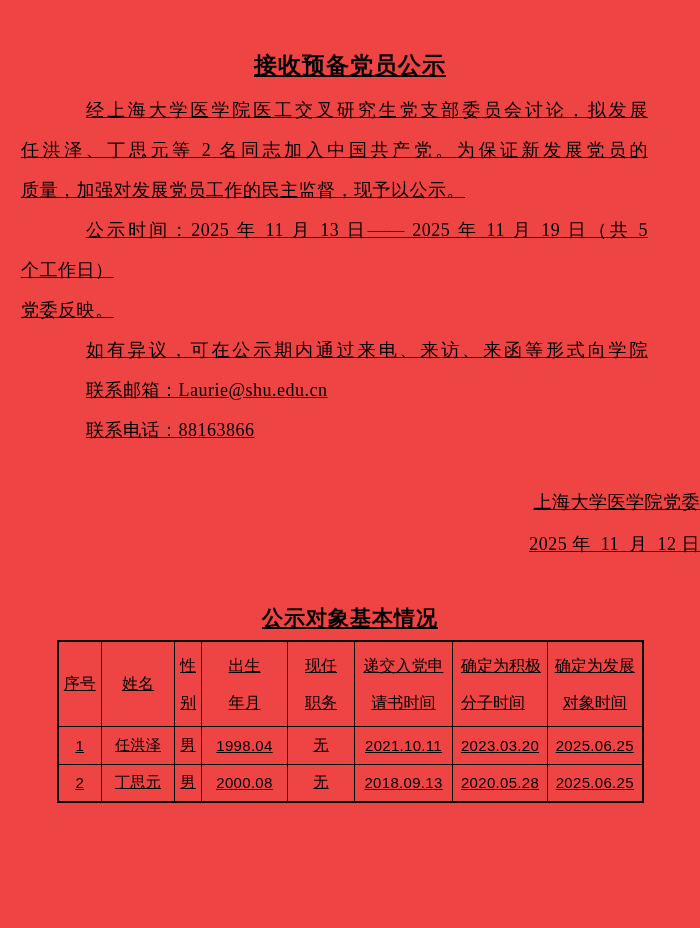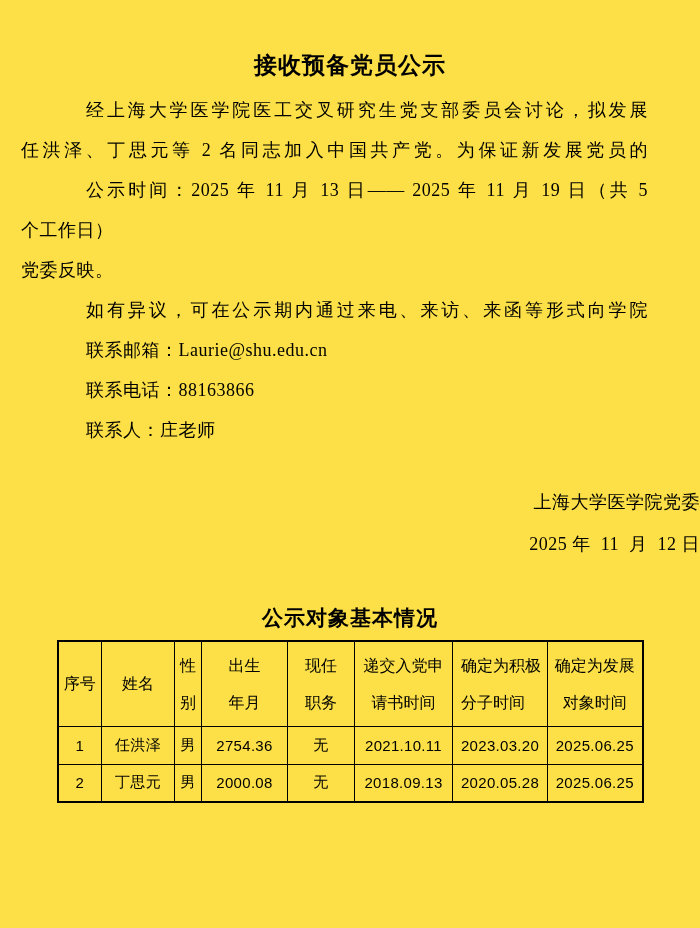--- a/index.html
+++ b/index.html
@@ -1,24 +1,25 @@
 <!DOCTYPE html>
 <html><head>
 <meta charset="utf-8">
 <style>
   * { margin: 0; padding: 0; box-sizing: border-box; }
   html, body { background: #ffffff; }
   .page {
     position: relative;
     width: 700px;
     height: 928px;
-    background: #fde047;
+    background: #ef4444;
     color: #000000;
     font-family: "Liberation Serif", "DejaVu Serif", serif;
     overflow: hidden;
+    text-decoration: underline;
   }
   .doc-title {
     margin-top: 50px;
     height: 30px;
     line-height: 30px;
     text-align: center;
     font-family: "Liberation Sans", "DejaVu Sans", sans-serif;
     font-weight: 700;
     font-size: 23px;
     letter-spacing: 1px;
@@ -91,36 +92,36 @@
 
 <div class="page">
 
   <div class="doc-title">接收预备党员公示</div>
 
   <div class="body-text">
 
     <div>
       <div class="line indent fill">经上海大学医学院医工交叉研究生党支部委员会讨论，拟发展</div>
       <div class="line fill">任洪泽、丁思元等 2 名同志加入中国共产党。为保证新发展党员的</div>
+      <div class="line">质量，加强对发展党员工作的民主监督，现予以公示。</div>
     </div>
 
     <div>
       <div class="line indent fill">公示时间：2025 年 11 月 13 日—— 2025 年 11 月 19 日（共 5</div>
       <div class="line">个工作日）</div>
     </div>
 
     <div>
       <div class="line">党委反映。</div>
       <div class="line indent fill">如有异议，可在公示期内通过来电、来访、来函等形式向学院</div>
     </div>
 
     <div>
       <div class="contact-line"><span>联系邮箱：</span><span>Laurie@shu.edu.cn</span></div>
       <div class="contact-line"><span>联系电话：</span><span>88163866</span></div>
-      <div class="contact-line"><span>联系人：</span><span>庄老师</span></div>
     </div>
 
   </div>
 
   <div class="sign-block">
     <div class="sign-line">上海大学医学院党委</div>
     <div class="sign-line">2025 年  11  月  12 日</div>
   </div>
 
   <div class="table-title">公示对象基本情况</div>
@@ -168,21 +169,21 @@
             <span class="hline">确定为发展</span>
             <span class="hline">对象时间</span>
           </th>
       </tr>
     </thead>
     <tbody>
       <tr>
         <td>1</td>
         <td>任洪泽</td>
         <td>男</td>
-        <td>2754.36</td>
+        <td>1998.04</td>
         <td>无</td>
         <td>2021.10.11</td>
         <td>2023.03.20</td>
         <td>2025.06.25</td>
       </tr>
       <tr>
         <td>2</td>
         <td>丁思元</td>
         <td>男</td>
         <td>2000.08</td>

